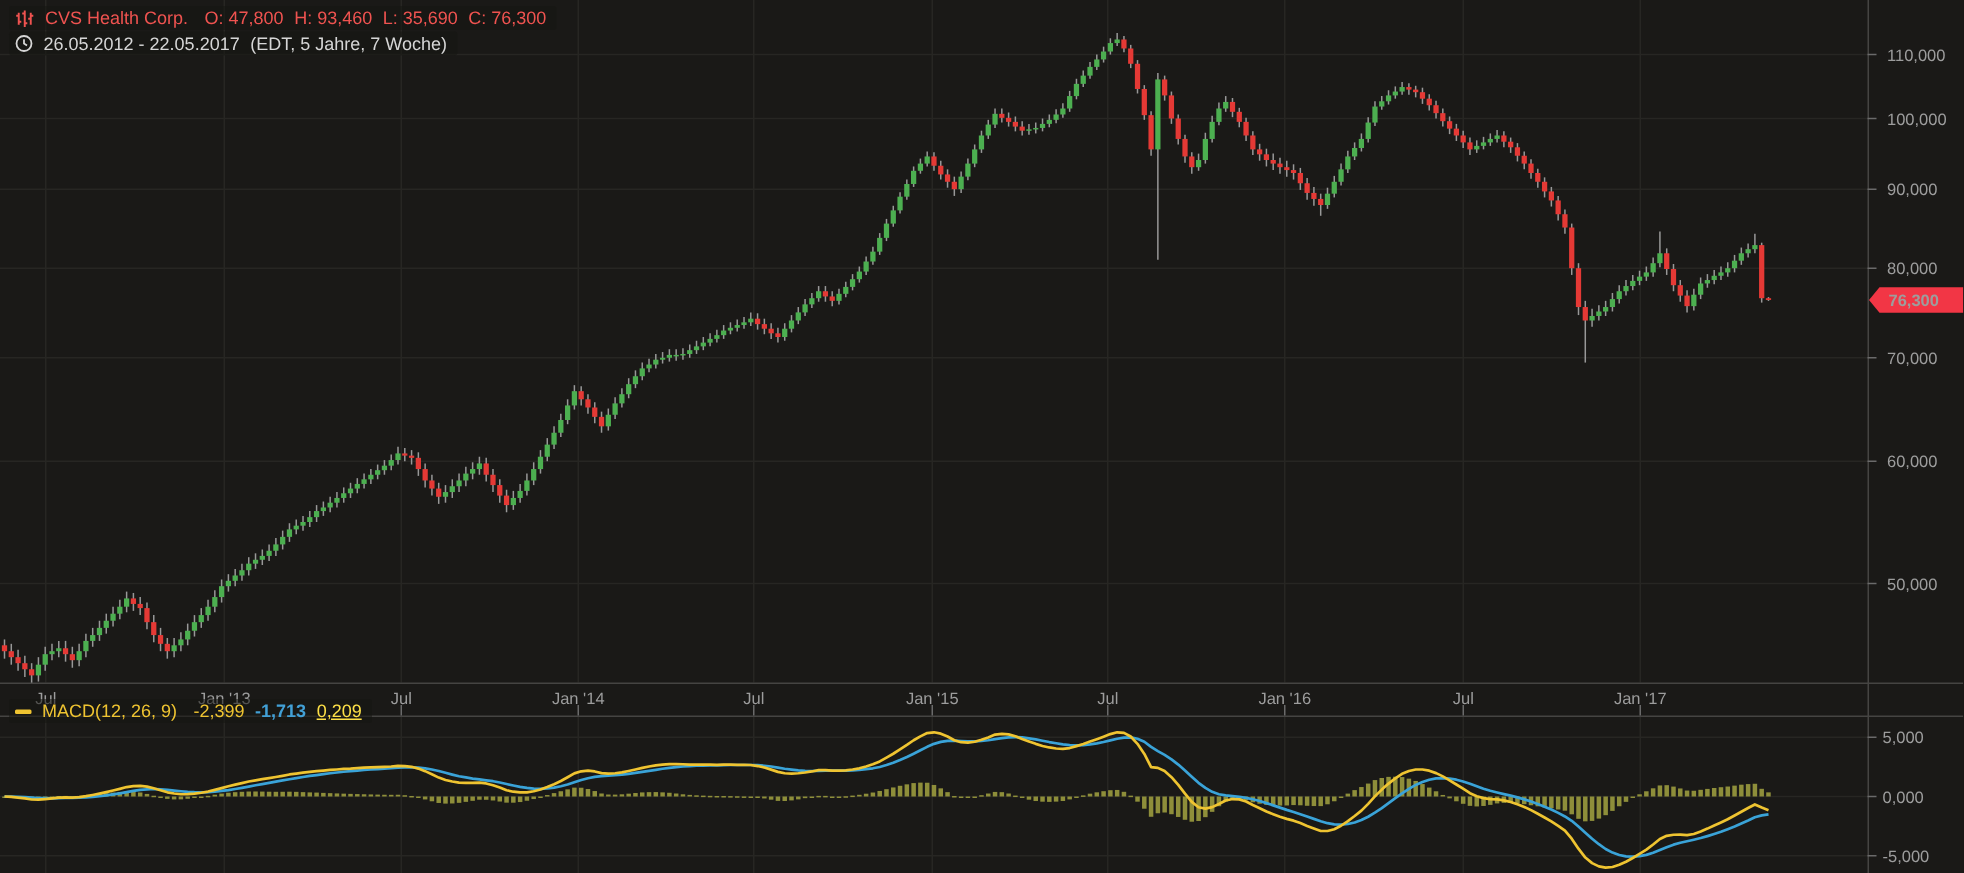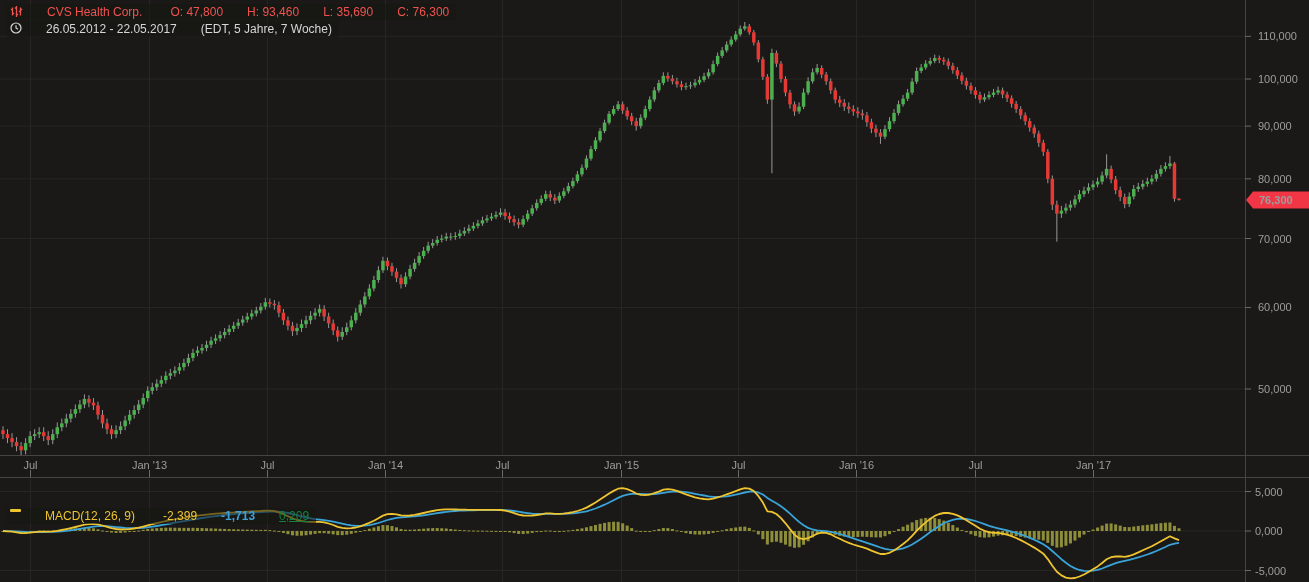--- a/index.html
+++ b/index.html
@@ -1,29 +1,29 @@
 <!DOCTYPE html>
 <html><head>
 <meta charset="utf-8">
 <style>
   html,body{margin:0;padding:0;background:#1a1917;}
   .stage{position:relative;width:1309px;height:582px;background:#1a1917;overflow:hidden;
          font-family:"Liberation Sans",sans-serif;}
   #chart{position:absolute;left:0;top:0;}
   svg text{font-family:"Liberation Sans",sans-serif;font-size:11px;fill:#9d9d9d;}
-  .legend{position:absolute;z-index:2;display:flex;align-items:flex-start;gap:24px;
+  .legend{position:absolute;z-index:2;display:flex;align-items:center;gap:7px;
           font-size:12px;background:rgba(22,21,19,0.55);padding:1px 7px 1px 4px;border-radius:2px;
           white-space:nowrap;}
   .legend.main{left:6px;top:4px;color:#ef5350;}
   .legend.range{left:6px;top:21px;color:#d6d6d6;}
-  .legend.macdrow{left:6px;top:508px;}
+  .legend.macdrow{left:6px;top:466px;}
   .icn{display:inline-flex;align-items:center;}
   .yellow{color:#efc431;}
   .blue{color:#42a0d6;font-weight:bold;}
-  .olive{color:#15803d;text-decoration:underline;}
+  .olive{color:#fde047;text-decoration:underline;}
   .macd-dash{display:inline-block;width:11px;height:3px;background:#efc431;border-radius:1px;}
   .valgap{margin-left:4px;}
 </style>
 </head>
 <body>
 
 <div class="stage">
 
   <svg id="chart" width="1309" height="582">
       <defs>

